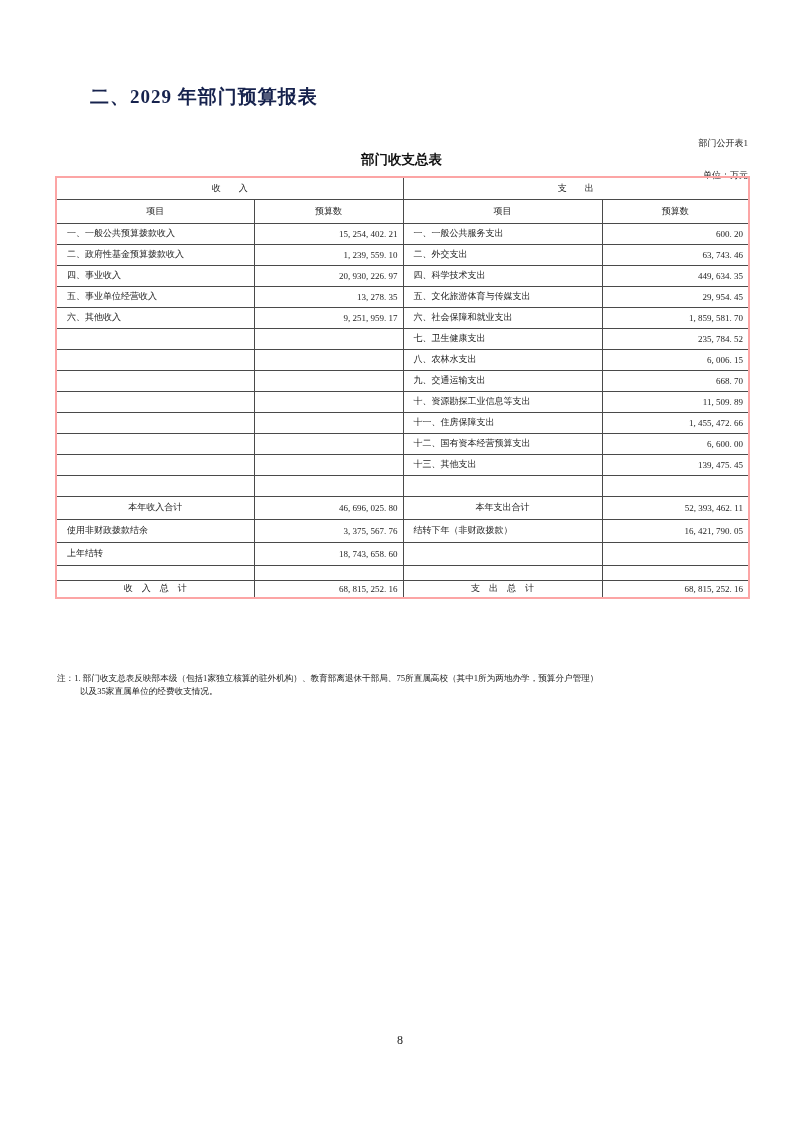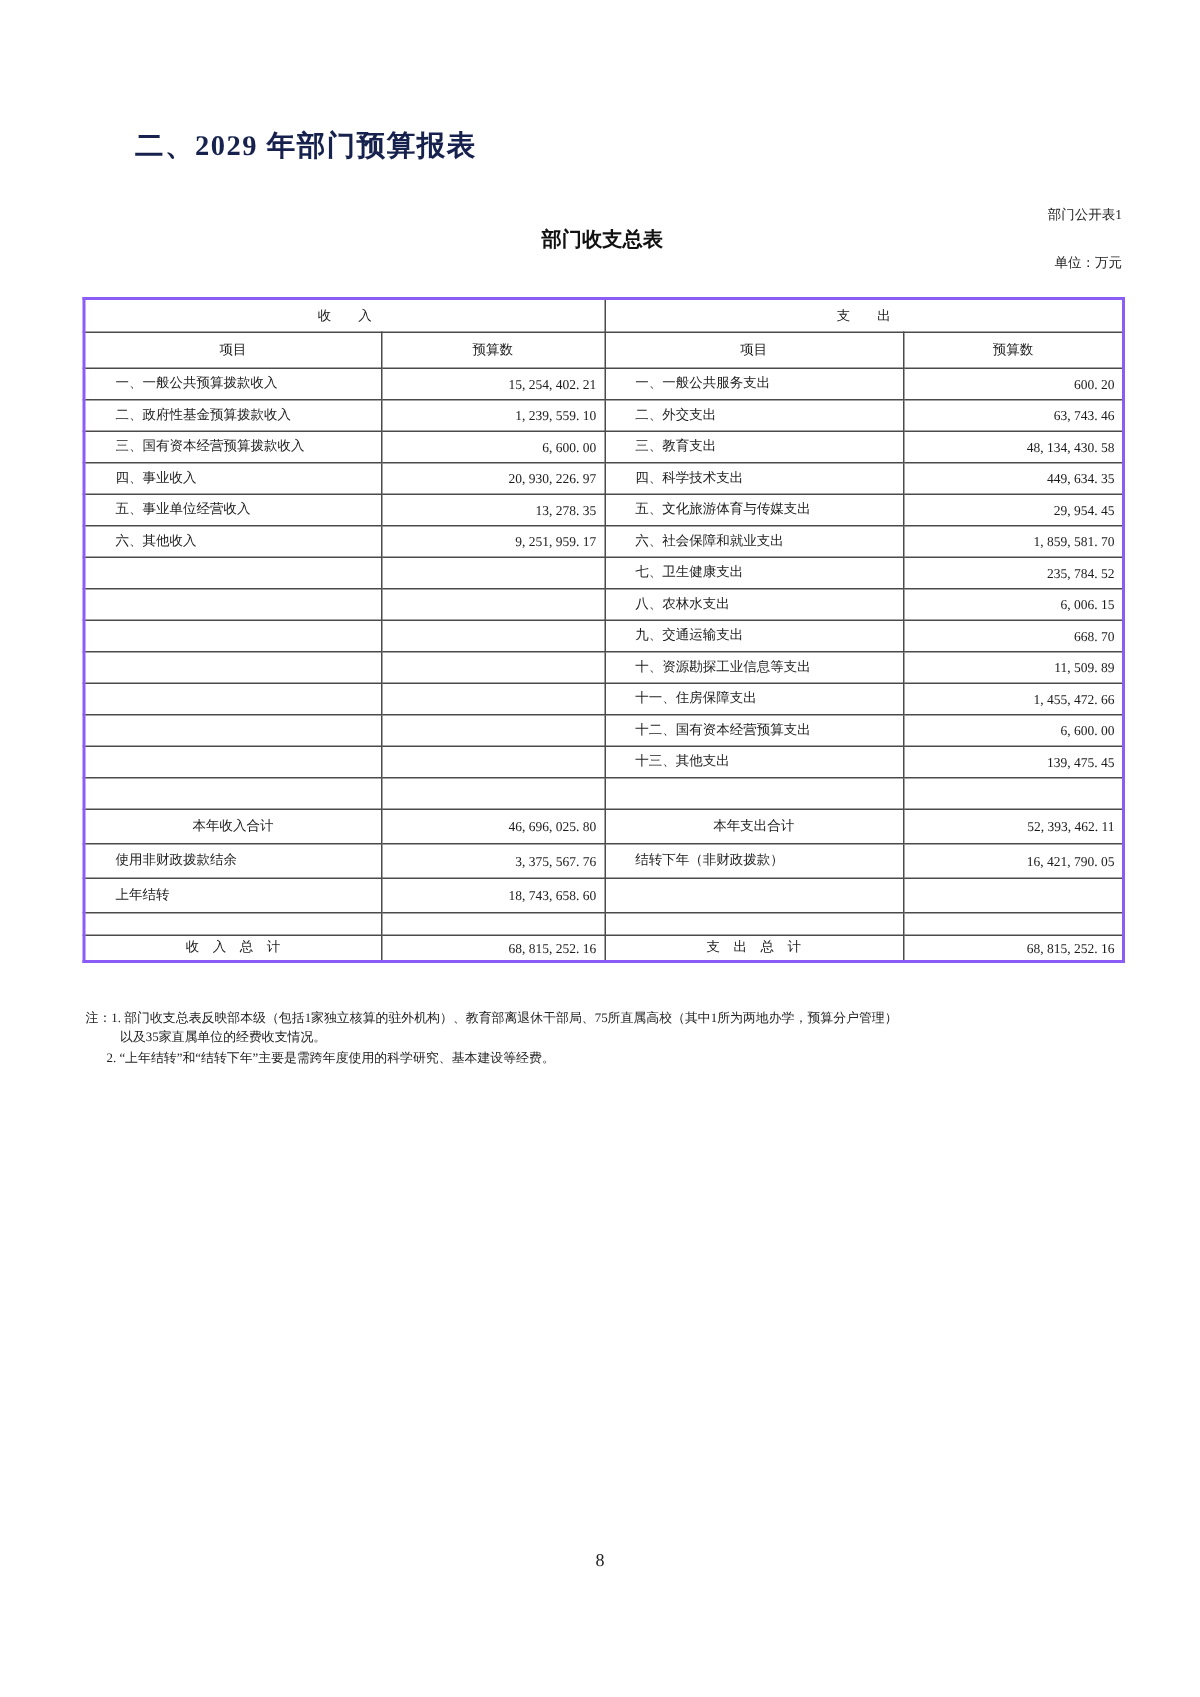--- a/index.html
+++ b/index.html
@@ -22,32 +22,32 @@
   .table-title {
     position: absolute; left: 55px; top: 151px; width: 693px;
     font-size: 13.5px; font-weight: bold; text-align: center; color: #111;
     font-family: "Liberation Sans", "DejaVu Sans", sans-serif;
   }
   .unit-label {
     position: absolute; left: 55px; top: 169px; width: 693px;
     font-size: 9px; text-align: right; color: #222;
   }
   table.budget {
-    position: absolute; left: 55px; top: 198px;
+    position: absolute; left: 55px; top: 176px;
     width: 693px; table-layout: fixed;
     border-collapse: collapse;
-    border: 2px solid #8b5cf6;
+    border: 2px solid #fca5a5;
   }
   table.budget td {
     border: 1px solid #4a4a4a;
     font-size: 9px; color: #1c1c1c;
     vertical-align: middle;
     overflow: hidden; white-space: nowrap;
   }
-  td.item   { text-align: left;  padding-left: 20px; }
+  td.item   { text-align: left;  padding-left: 10px; }
   td.num    { text-align: right; padding-right: 5px; }
   td.center { text-align: center; }
   td.sec    { text-align: center; font-size: 9.5px; }
   tr.h1 { height: 22px; }
   tr.h2 { height: 24px; }
   tr.d  { height: 21px; }
   tr.e1 { height: 21px; }
   tr.s  { height: 23px; }
   tr.e2 { height: 15px; }
   tr.t  { height: 18px; }
@@ -94,26 +94,20 @@
     <td class="item">一、一般公共服务支出</td>
     <td class="num">600. 20</td>
   </tr>
   <tr class="d">
     <td class="item">二、政府性基金预算拨款收入</td>
     <td class="num">1, 239, 559. 10</td>
     <td class="item">二、外交支出</td>
     <td class="num">63, 743. 46</td>
   </tr>
   <tr class="d">
-    <td class="item">三、国有资本经营预算拨款收入</td>
-    <td class="num">6, 600. 00</td>
-    <td class="item">三、教育支出</td>
-    <td class="num">48, 134, 430. 58</td>
-  </tr>
-  <tr class="d">
     <td class="item">四、事业收入</td>
     <td class="num">20, 930, 226. 97</td>
     <td class="item">四、科学技术支出</td>
     <td class="num">449, 634. 35</td>
   </tr>
   <tr class="d">
     <td class="item">五、事业单位经营收入</td>
     <td class="num">13, 278. 35</td>
     <td class="item">五、文化旅游体育与传媒支出</td>
     <td class="num">29, 954. 45</td>
@@ -201,16 +195,15 @@
     <td class="num">68, 815, 252. 16</td>
     <td class="center">支　出　总　计</td>
     <td class="num">68, 815, 252. 16</td>
   </tr>
 </tbody>
   </table>
 
 <div class="notes">
   <div class="note-line">注：1. 部门收支总表反映部本级（包括1家独立核算的驻外机构）、教育部离退休干部局、75所直属高校（其中1所为两地办学，预算分户管理）</div>
   <div class="note-line indent-a">以及35家直属单位的经费收支情况。</div>
-  <div class="note-line indent-b">2. “上年结转”和“结转下年”主要是需跨年度使用的科学研究、基本建设等经费。</div>
 </div>
 
 <div class="page-number">8</div>
 
 </body></html>

